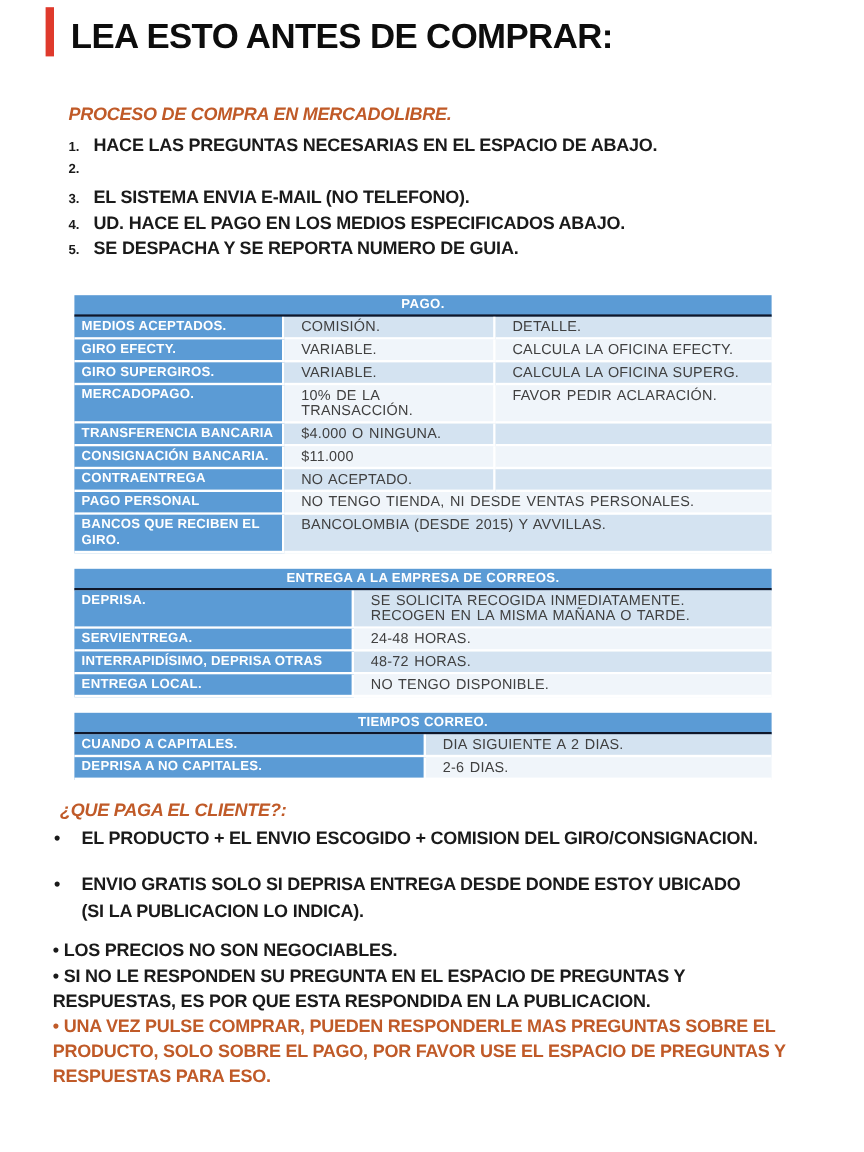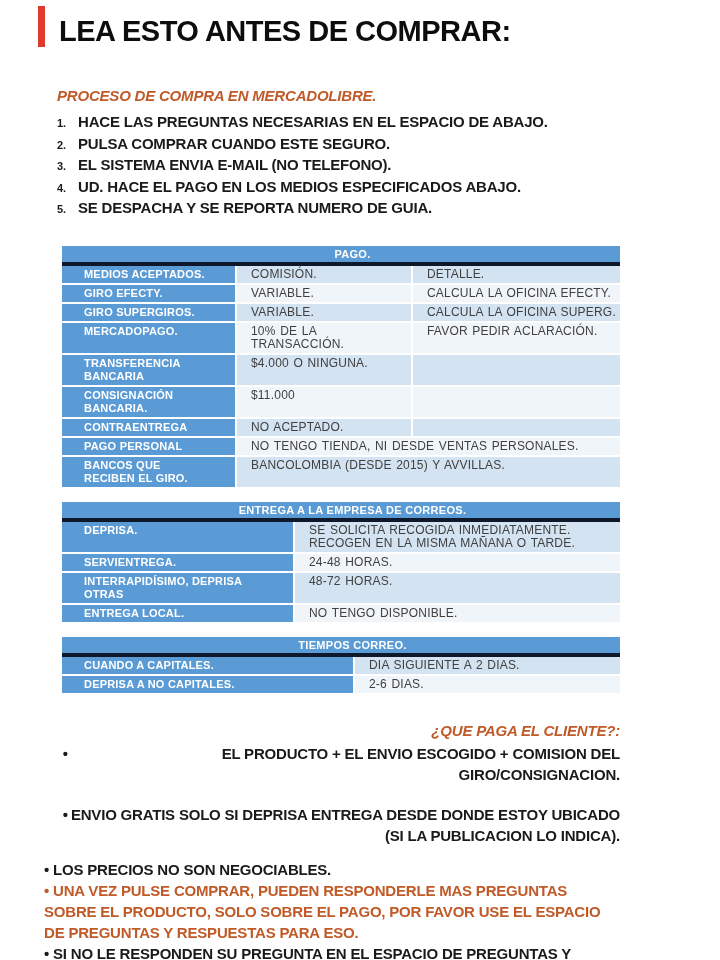--- a/index.html
+++ b/index.html
@@ -1,17 +1,17 @@
 <!DOCTYPE html>
 <html style="--orange: #C05A28; --header_blue: #5B9BD5; --band_blue: #D4E3F1; --band_light: #F0F5FA; --title_red: #DF3A2C; --text_dark: #1A1A1A; --table_text: #404040;"><head>
 <meta charset="utf-8">
 <style>
   html,body { margin:0; padding:0; background:#fff; }
   .page {
-    position:relative; width:620px; height:960px; box-sizing:border-box;
+    position:relative; width:720px; height:960px; box-sizing:border-box;
     padding:12px 0 0 42px; overflow:hidden; background:#fff;
     font-family:"Liberation Sans", sans-serif; color:var(--text_dark);
   }
   
   .title-row { position:relative; margin-left:17px; }
   .red-bar { position:absolute; left:-21px; top:-6px; width:7px; height:41px; background:var(--title_red); }
   h1.doc-title { margin:0; font-size:29px; line-height:38px; font-weight:bold; letter-spacing:-0.5px; color:#0d0d0d; }
   
   .h2 { font-size:15px; line-height:20px; font-weight:bold; color:var(--orange); letter-spacing:-0.2px; margin:0;font-style:italic; }
   
@@ -19,37 +19,37 @@
   ol.steps { list-style:none; margin:7px 0 0 0; padding:0; }
   ol.steps li { display:flex; align-items:baseline; height:21.5px; }
   ol.steps .num { width:21px; flex:0 0 21px; font-size:11px; font-weight:bold; }
   ol.steps .txt { font-size:15px; font-weight:bold; letter-spacing:-0.2px; white-space:nowrap; }
   
   .tables-stack { margin-top:25px; }
   table.info-table { border-collapse:separate; border-spacing:0; table-layout:fixed; width:581px; margin:0 0 13px 20px; }
   table.info-table th, table.info-table td { box-sizing:border-box; vertical-align:top; }
   table.info-table thead th {
     background:var(--header_blue); color:#fff; font-size:11px; line-height:12px; font-weight:bold;
-    text-align:center; padding:2px 4px; letter-spacing:0.3px; border-bottom:4px solid #0f172a;
+    text-align:center; padding:2px 4px; letter-spacing:0.3px; border-bottom:2px solid #0f172a;
   }
   td.rowhead {
     background:var(--header_blue); color:#fff; font-size:11px; line-height:13px; font-weight:bold;
-    text-align:left; padding:2px 22px; letter-spacing:0.2px;
+    text-align:left; padding:2px 6px; letter-spacing:0.2px;
     border-bottom:2px solid #fff; border-right:2px solid #fff;
   }
   td.val {
     font-size:12px; line-height:13px; color:var(--table_text);
     padding:2px 14px; letter-spacing:0.2px; word-spacing:1px;
     border-bottom:2px solid #fff; border-right:2px solid #fff;
   }
   table.info-table td:last-child { border-right:none; }
   tr.band  td.val { background:var(--band_blue); }
   tr.plain td.val { background:var(--band_light); }
   
-  .client { margin-top:26px;text-align:right; }
+  .client { margin-top:16px; }
   .client .h2 { margin-left:8px; }
   ul.cbullets { list-style:none; margin:2px 0 0 3px; padding:0; }
   ul.cbullets li { display:flex; }
   ul.cbullets li + li { margin-top:18px; }
   ul.cbullets .dot { flex:0 0 23px; width:23px; font-size:15px; font-weight:bold; line-height:21.5px; }
   ul.cbullets .btxt { max-width:570px; font-size:15px; line-height:21.5px; font-weight:bold; letter-spacing:-0.2px; }
   
   .faq { margin-top:12px; }
   .faq-bullets { margin:1px 0 0 2px; max-width:628px; }
   .fbullet { font-size:15px; line-height:21px; font-weight:bold; letter-spacing:-0.2px; }
@@ -69,21 +69,20 @@
 
   <section class="process">
     <h2 class="h2">PROCESO DE COMPRA EN MERCADOLIBRE.</h2>
     <ol class="steps" id="process-steps">
         <li>
           <span class="num">1.</span>
           <span class="txt">HACE LAS PREGUNTAS NECESARIAS EN EL ESPACIO DE ABAJO.</span>
         </li>
         <li>
           <span class="num">2.</span>
-          <span class="txt">PULSA COMPRAR CUANDO ESTE SEGURO.</span>
         </li>
         <li>
           <span class="num">3.</span>
           <span class="txt">EL SISTEMA ENVIA E-MAIL (NO TELEFONO).</span>
         </li>
         <li>
           <span class="num">4.</span>
           <span class="txt">UD. HACE EL PAGO EN LOS MEDIOS ESPECIFICADOS ABAJO.</span>
         </li>
         <li>
@@ -217,18 +216,18 @@
         <li>
           <span class="dot">•</span>
           <div class="btxt">ENVIO GRATIS SOLO SI DEPRISA ENTREGA DESDE DONDE ESTOY UBICADO (SI LA PUBLICACION LO INDICA).</div>
         </li>
       </ul>
   </section>
 
   <section class="faq">
     <div class="faq-bullets" id="faq-bullets">
         <div class="fbullet dark"><span class="dot2">•</span><span>LOS PRECIOS NO SON NEGOCIABLES.</span></div>
+        <div class="fbullet dark"><span class="dot2">•</span><span>SI NO LE RESPONDEN SU PREGUNTA EN EL ESPACIO DE PREGUNTAS Y RESPUESTAS, ES POR QUE ESTA RESPONDIDA EN LA PUBLICACION.</span></div>
         <div class="fbullet orange"><span class="dot2">•</span><span>UNA VEZ PULSE COMPRAR, PUEDEN RESPONDERLE MAS PREGUNTAS SOBRE EL PRODUCTO, SOLO SOBRE EL PAGO, POR FAVOR USE EL ESPACIO DE PREGUNTAS Y RESPUESTAS PARA ESO.</span></div>
-        <div class="fbullet dark"><span class="dot2">•</span><span>SI NO LE RESPONDEN SU PREGUNTA EN EL ESPACIO DE PREGUNTAS Y RESPUESTAS, ES POR QUE ESTA RESPONDIDA EN LA PUBLICACION.</span></div>
       </div>
   </section>
 
 </div>
 
 </body></html>

